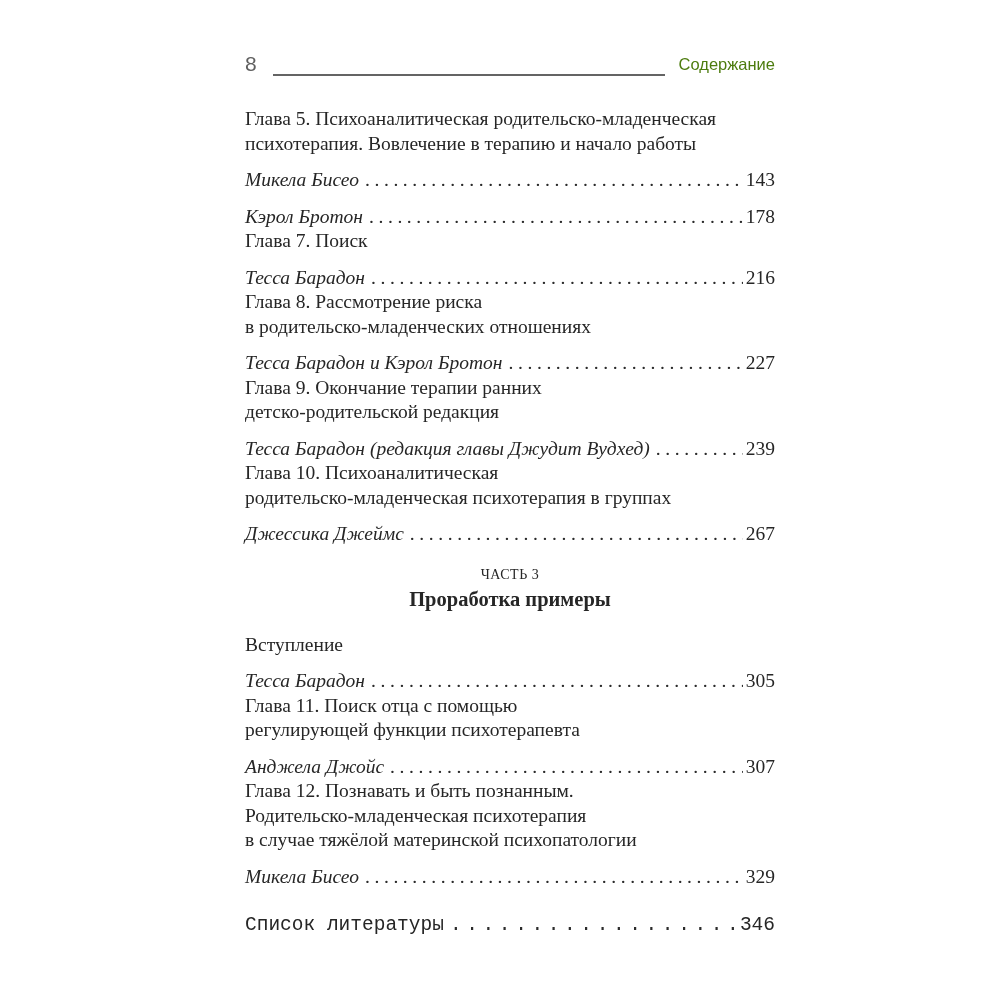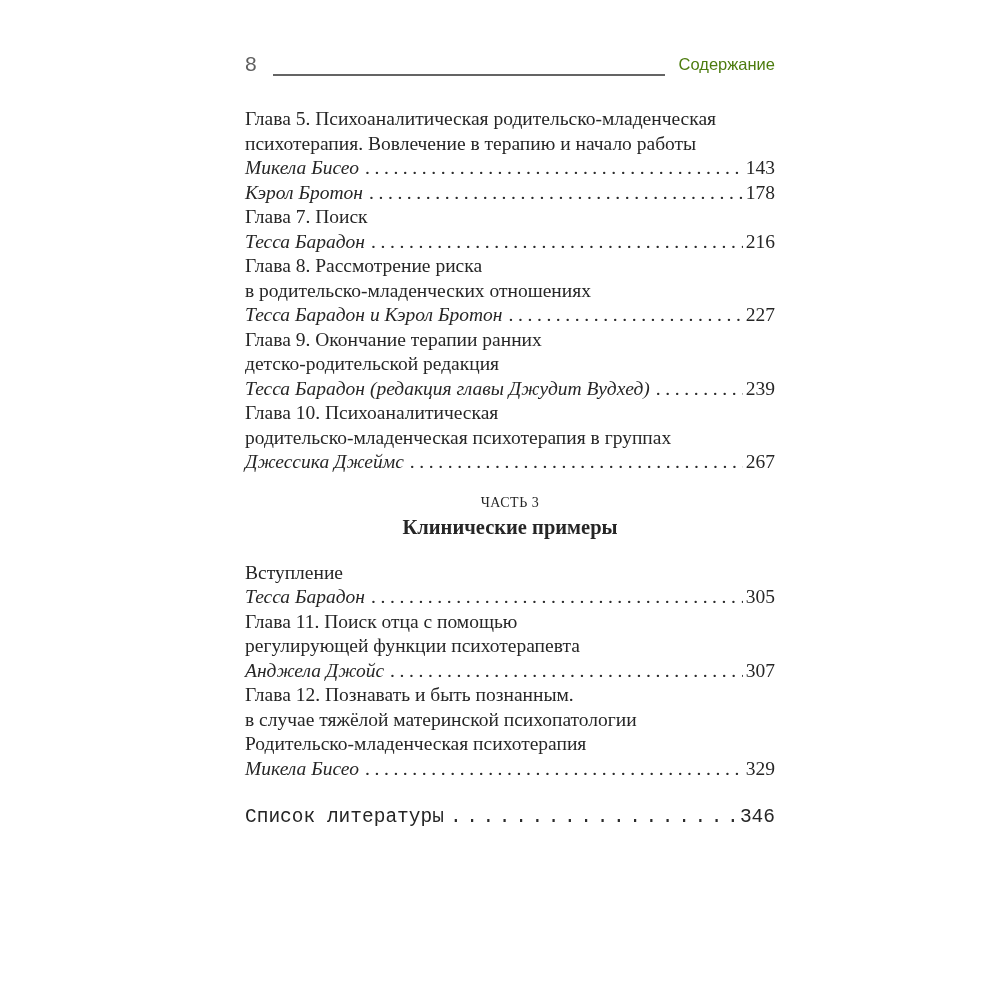--- a/index.html
+++ b/index.html
@@ -53,20 +53,21 @@
   .toc {
     margin-top: 31px;
     font-size: 19.5px;
     line-height: 24.5px;
   }
   .line { display: block; }
   .b { font-weight: normal; }
   .row {
     display: flex;
     align-items: baseline;
+    margin-top: 12px;
   }
   .row .author {
     font-style: italic;
     white-space: nowrap;
   }
   .row .plain { white-space: nowrap; }
   .dots {
     flex: 1;
     overflow: hidden;
     white-space: nowrap;
@@ -163,21 +164,21 @@
         <span class="line">родительско-младенческая психотерапия в группах</span>
         <span class="row">
           <span class="author">Джессика Джеймс</span>
           <span class="dots"></span>
           <span class="pg">267</span>
         </span>
       </div>
 
       <div class="part-heading">
         <span class="line kicker">ЧАСТЬ 3</span>
-        <span class="line ptitle">Клинические примеры</span>
+        <span class="line ptitle">Проработка примеры</span>
       </div>
 
       <div class="part3">
 
         <div class="entry">
           <span class="line">Вступление</span>
           <span class="row">
             <span class="author">Тесса Барадон</span>
             <span class="dots"></span>
             <span class="pg">305</span>
@@ -189,22 +190,22 @@
           <span class="line">регулирующей функции психотерапевта</span>
           <span class="row">
             <span class="author">Анджела Джойс</span>
             <span class="dots"></span>
             <span class="pg">307</span>
           </span>
         </div>
 
         <div class="entry">
           <span class="line"><span class="b">Глава 12.</span> <span>Познавать и быть познанным.</span></span>
+          <span class="line">Родительско-младенческая психотерапия</span>
           <span class="line">в случае тяжёлой материнской психопатологии</span>
-          <span class="line">Родительско-младенческая психотерапия</span>
           <span class="row">
             <span class="author">Микела Бисео</span>
             <span class="dots"></span>
             <span class="pg">329</span>
           </span>
         </div>
 
       </div>
 
       <div class="bib">

